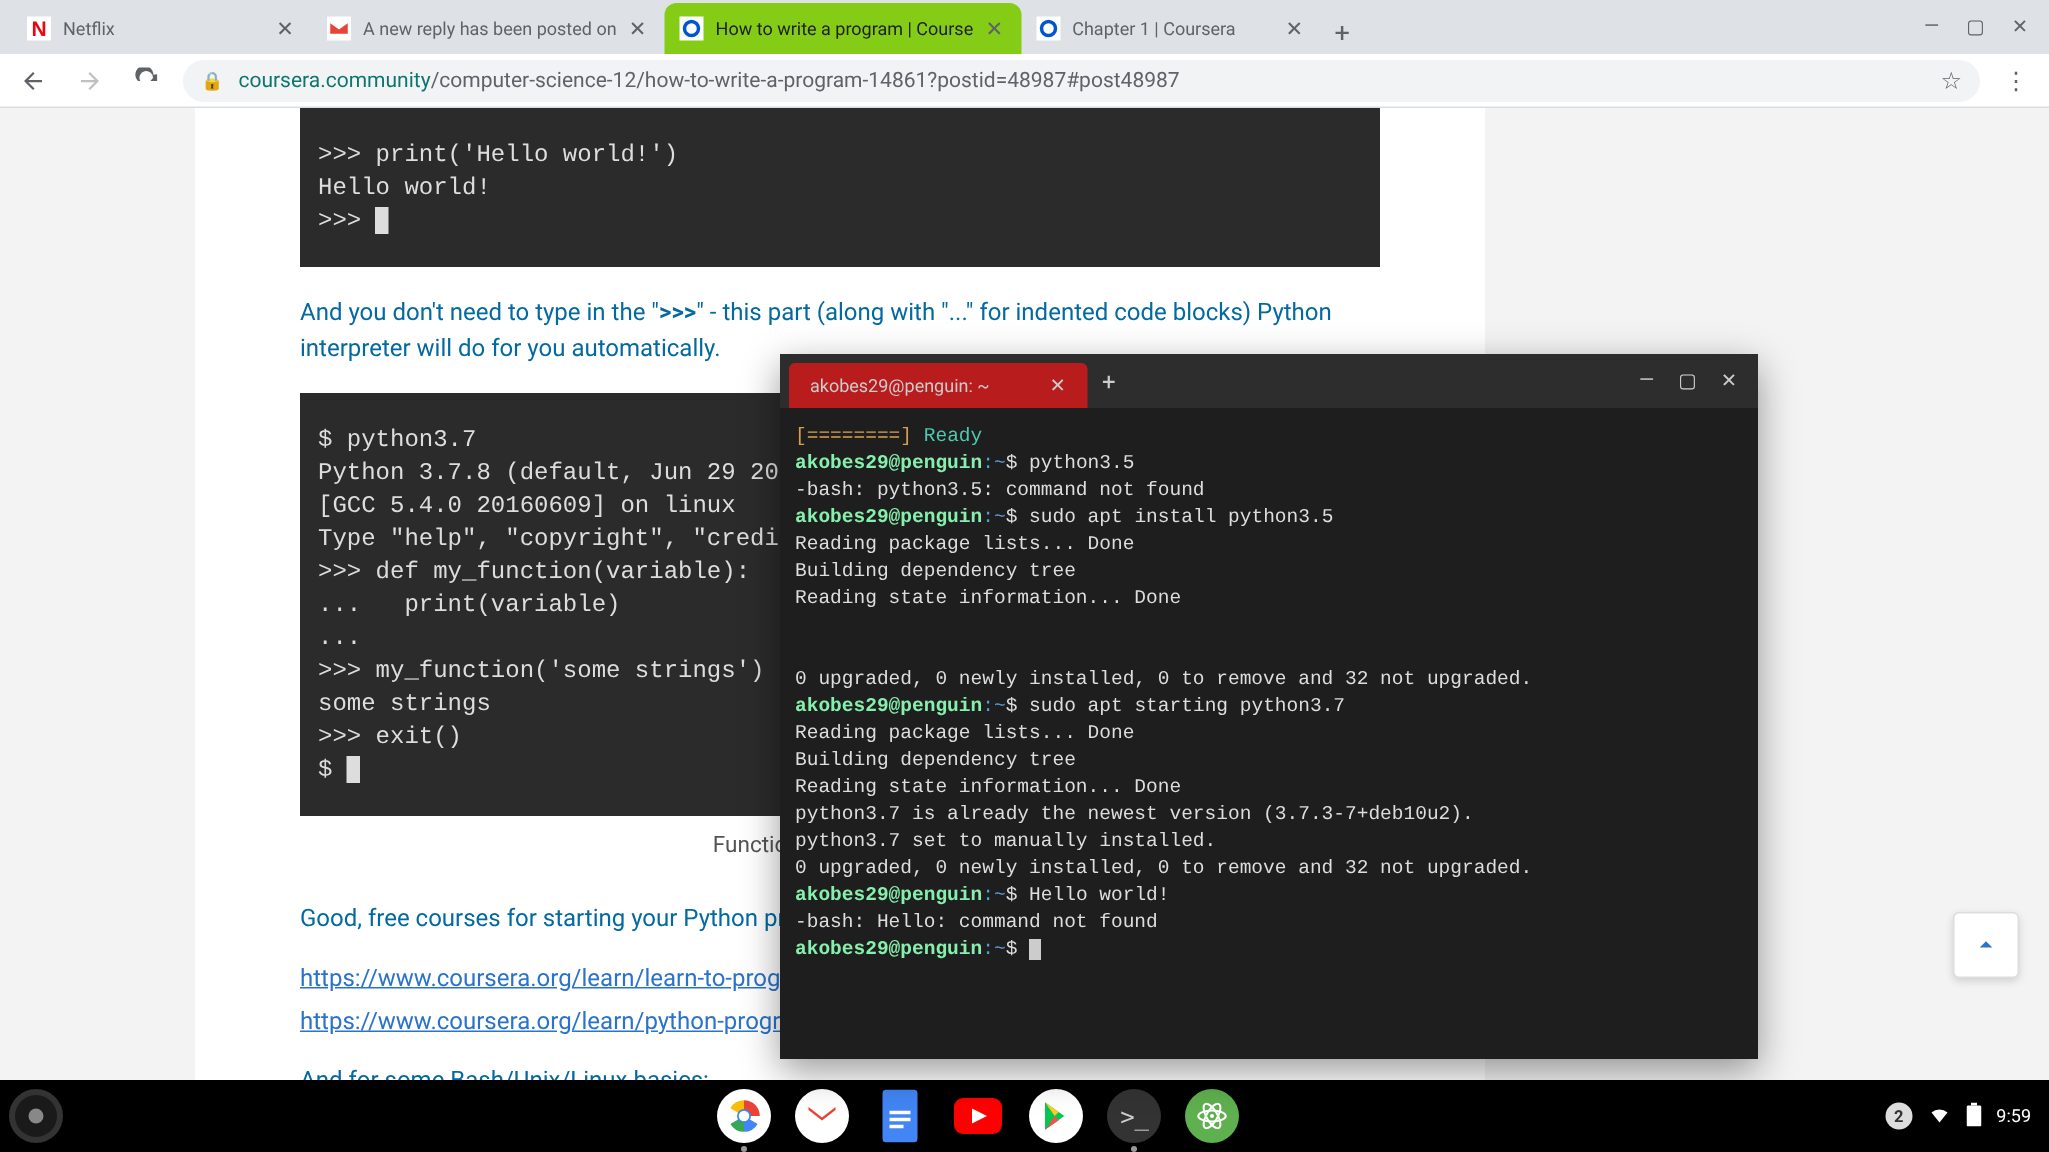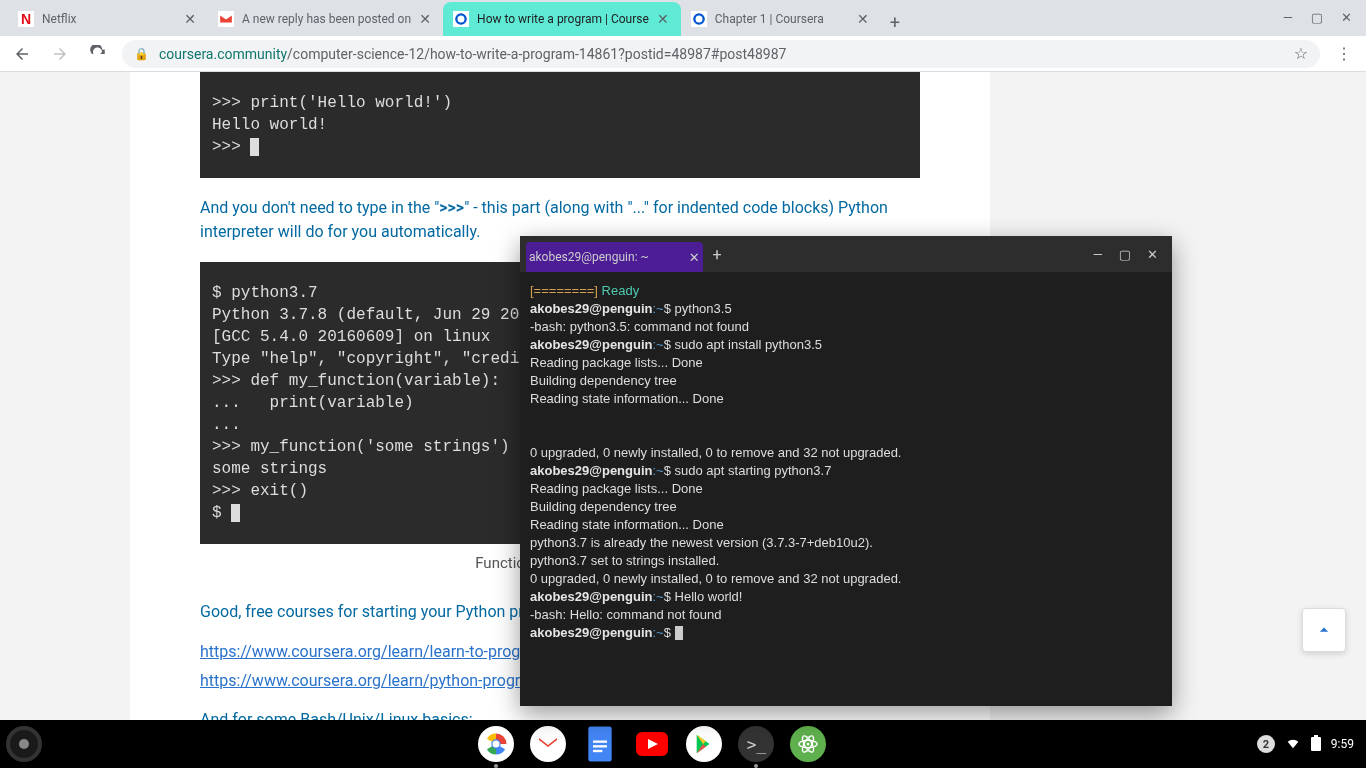--- a/index.html
+++ b/index.html
@@ -1,21 +1,21 @@
 <!DOCTYPE html>
 <html><head>
 <meta charset="utf-8">
 <style>
 * { margin: 0; padding: 0; box-sizing: border-box; }
 body { font-family: "Segoe UI", Roboto, Arial, sans-serif; width: 1366px; height: 768px; overflow: hidden; background: #fff; position: relative; }
 
 
 .browser-tabs { height: 36px; background: #dee1e6; display: flex; align-items: flex-end; padding-left: 8px; }
 .tab { height: 34px; display: flex; align-items: center; padding: 0 10px; font-size: 12px; color: #5f6368; max-width: 240px; min-width: 200px; border-radius: 8px 8px 0 0; cursor: pointer; position: relative; }
-.tab.active { background: #5eead4; color: #202124; }
+.tab.active { background: #84cc16; color: #202124; }
 .tab .favicon { width: 16px; height: 16px; margin-right: 8px; flex-shrink: 0; }
 .tab .tab-title { flex: 1; white-space: nowrap; overflow: hidden; text-overflow: ellipsis; }
 .tab .tab-close { width: 16px; height: 16px; margin-left: 6px; color: #5f6368; font-size: 14px; display: flex; align-items: center; justify-content: center; }
 .new-tab { width: 28px; height: 28px; display: flex; align-items: center; justify-content: center; color: #5f6368; font-size: 18px; cursor: pointer; }
 .window-controls { position: absolute; right: 0; top: 0; display: flex; gap: 18px; padding: 10px 14px; color: #5f6368; }
 .window-controls span { cursor: pointer; font-size: 13px; }
 
 
 .address-bar { height: 36px; background: #fff; display: flex; align-items: center; padding: 0 8px; border-bottom: 1px solid #dadce0; gap: 10px; }
 .nav-btn { width: 28px; height: 28px; display: flex; align-items: center; justify-content: center; color: #5f6368; cursor: pointer; border-radius: 50%; }
@@ -32,29 +32,29 @@
 .content-col { width: 860px; margin-left: 130px; background: #fff; min-height: 100%; padding: 0 70px 40px 70px; }
 .code-block { background: #2b2b2b; color: #ddd; font-family: "Courier New", monospace; font-size: 16px; line-height: 22px; padding: 20px 12px; white-space: pre; }
 .cursor-block { background: #ddd; display: inline-block; width: 9px; height: 18px; vertical-align: text-bottom; }
 .body-text { font-size: 16px; line-height: 24px; color: #0369a1; margin: 18px 0; }
 .caption { font-size: 15px; color: #555; text-align: center; margin: 10px 0 28px 0; }
 .link { color: #2a73cc; text-decoration: underline; display: block; margin-bottom: 10px; font-size: 16px; }
 
 
 .terminal-window { position: absolute; left: 520px; top: 236px; width: 652px; height: 470px; background: #1e1e1e; box-shadow: 0 8px 24px rgba(0,0,0,0.4); z-index: 50; display: flex; flex-direction: column; }
 .term-titlebar { height: 36px; background: #2d2d2d; display: flex; align-items: center; }
-.term-tab { height: 30px; background: #4c1d95; display: flex; align-items: center; padding: 0 3px; font-size: 12px; color: #ccc; gap: 40px; margin-left: 6px; margin-top: 6px; border-radius: 4px 4px 0 0; }
+.term-tab { height: 30px; background: #b91c1c; display: flex; align-items: center; padding: 0 14px; font-size: 12px; color: #ccc; gap: 40px; margin-left: 6px; margin-top: 6px; border-radius: 4px 4px 0 0; }
 .term-tab-close { color: #ccc; font-size: 13px; cursor: pointer; }
 .term-new-tab { color: #ccc; font-size: 16px; margin-left: 10px; cursor: pointer; }
 .term-win-controls { margin-left: auto; display: flex; gap: 16px; padding-right: 14px; color: #ccc; font-size: 13px; }
 .term-win-controls span { cursor: pointer; }
-.term-body { flex: 1; padding: 10px 10px; font-family: Liberation Sans, sans-serif; font-size: 13px; line-height: 18px; color: #ddd; overflow: hidden; }
+.term-body { flex: 1; padding: 10px 10px; font-family: Liberation Mono, monospace; font-size: 13px; line-height: 18px; color: #ddd; overflow: hidden; }
 .term-body .ready { color: #4ec9b0; }
 .term-body .bracket { color: #d4a04f; }
-.term-body .user { color: #e5e5e5; font-weight: bold; }
+.term-body .user { color: #86efac; font-weight: bold; }
 .term-body .path { color: #569cd6; }
 .term-cursor { background: #ccc; display: inline-block; width: 8px; height: 14px; vertical-align: text-bottom; }
 
 
 .scroll-top { position: absolute; right: 20px; bottom: 68px; width: 44px; height: 44px; background: #fff; border: 1px solid #ddd; border-radius: 4px; display: flex; align-items: center; justify-content: center; color: #2a73cc; font-size: 20px; cursor: pointer; box-shadow: 0 2px 6px rgba(0,0,0,0.15); z-index: 40; }
 
 
 .shelf { position: absolute; bottom: 0; left: 0; right: 0; height: 48px; background: #000; display: flex; align-items: center; }
 .shelf-left { width: 48px; display: flex; align-items: center; justify-content: center; }
 .launcher { width: 36px; height: 36px; border-radius: 50%; background: #1a1a1a; border: 4px solid #333; display: flex; align-items: center; justify-content: center; cursor: pointer; }
@@ -200,21 +200,21 @@
 <span>Building dependency tree</span><br>
 <span>Reading state information... Done</span><br>
 <br>
 <br>
 <span>0 upgraded, 0 newly installed, 0 to remove and 32 not upgraded.</span><br>
 <span class="user">akobes29@penguin</span><span class="path">:</span><span class="path">~</span><span>$</span><span> sudo apt starting python3.7</span><br>
 <span>Reading package lists... Done</span><br>
 <span>Building dependency tree</span><br>
 <span>Reading state information... Done</span><br>
 <span>python3.7 is already the newest version (3.7.3-7+deb10u2).</span><br>
-<span>python3.7 set to strings installed.</span><br>
+<span>python3.7 set to manually installed.</span><br>
 <span>0 upgraded, 0 newly installed, 0 to remove and 32 not upgraded.</span><br>
 <span class="user">akobes29@penguin</span><span class="path">:</span><span class="path">~</span><span>$</span><span> Hello world!</span><br>
 <span>-bash: Hello: command not found</span><br>
 <span class="user">akobes29@penguin</span><span class="path">:</span><span class="path">~</span><span>$</span><span> </span><span class="term-cursor"></span>
   </div>
 </div>
 
 <div class="shelf">
   <div class="shelf-left">
     <div class="launcher">

